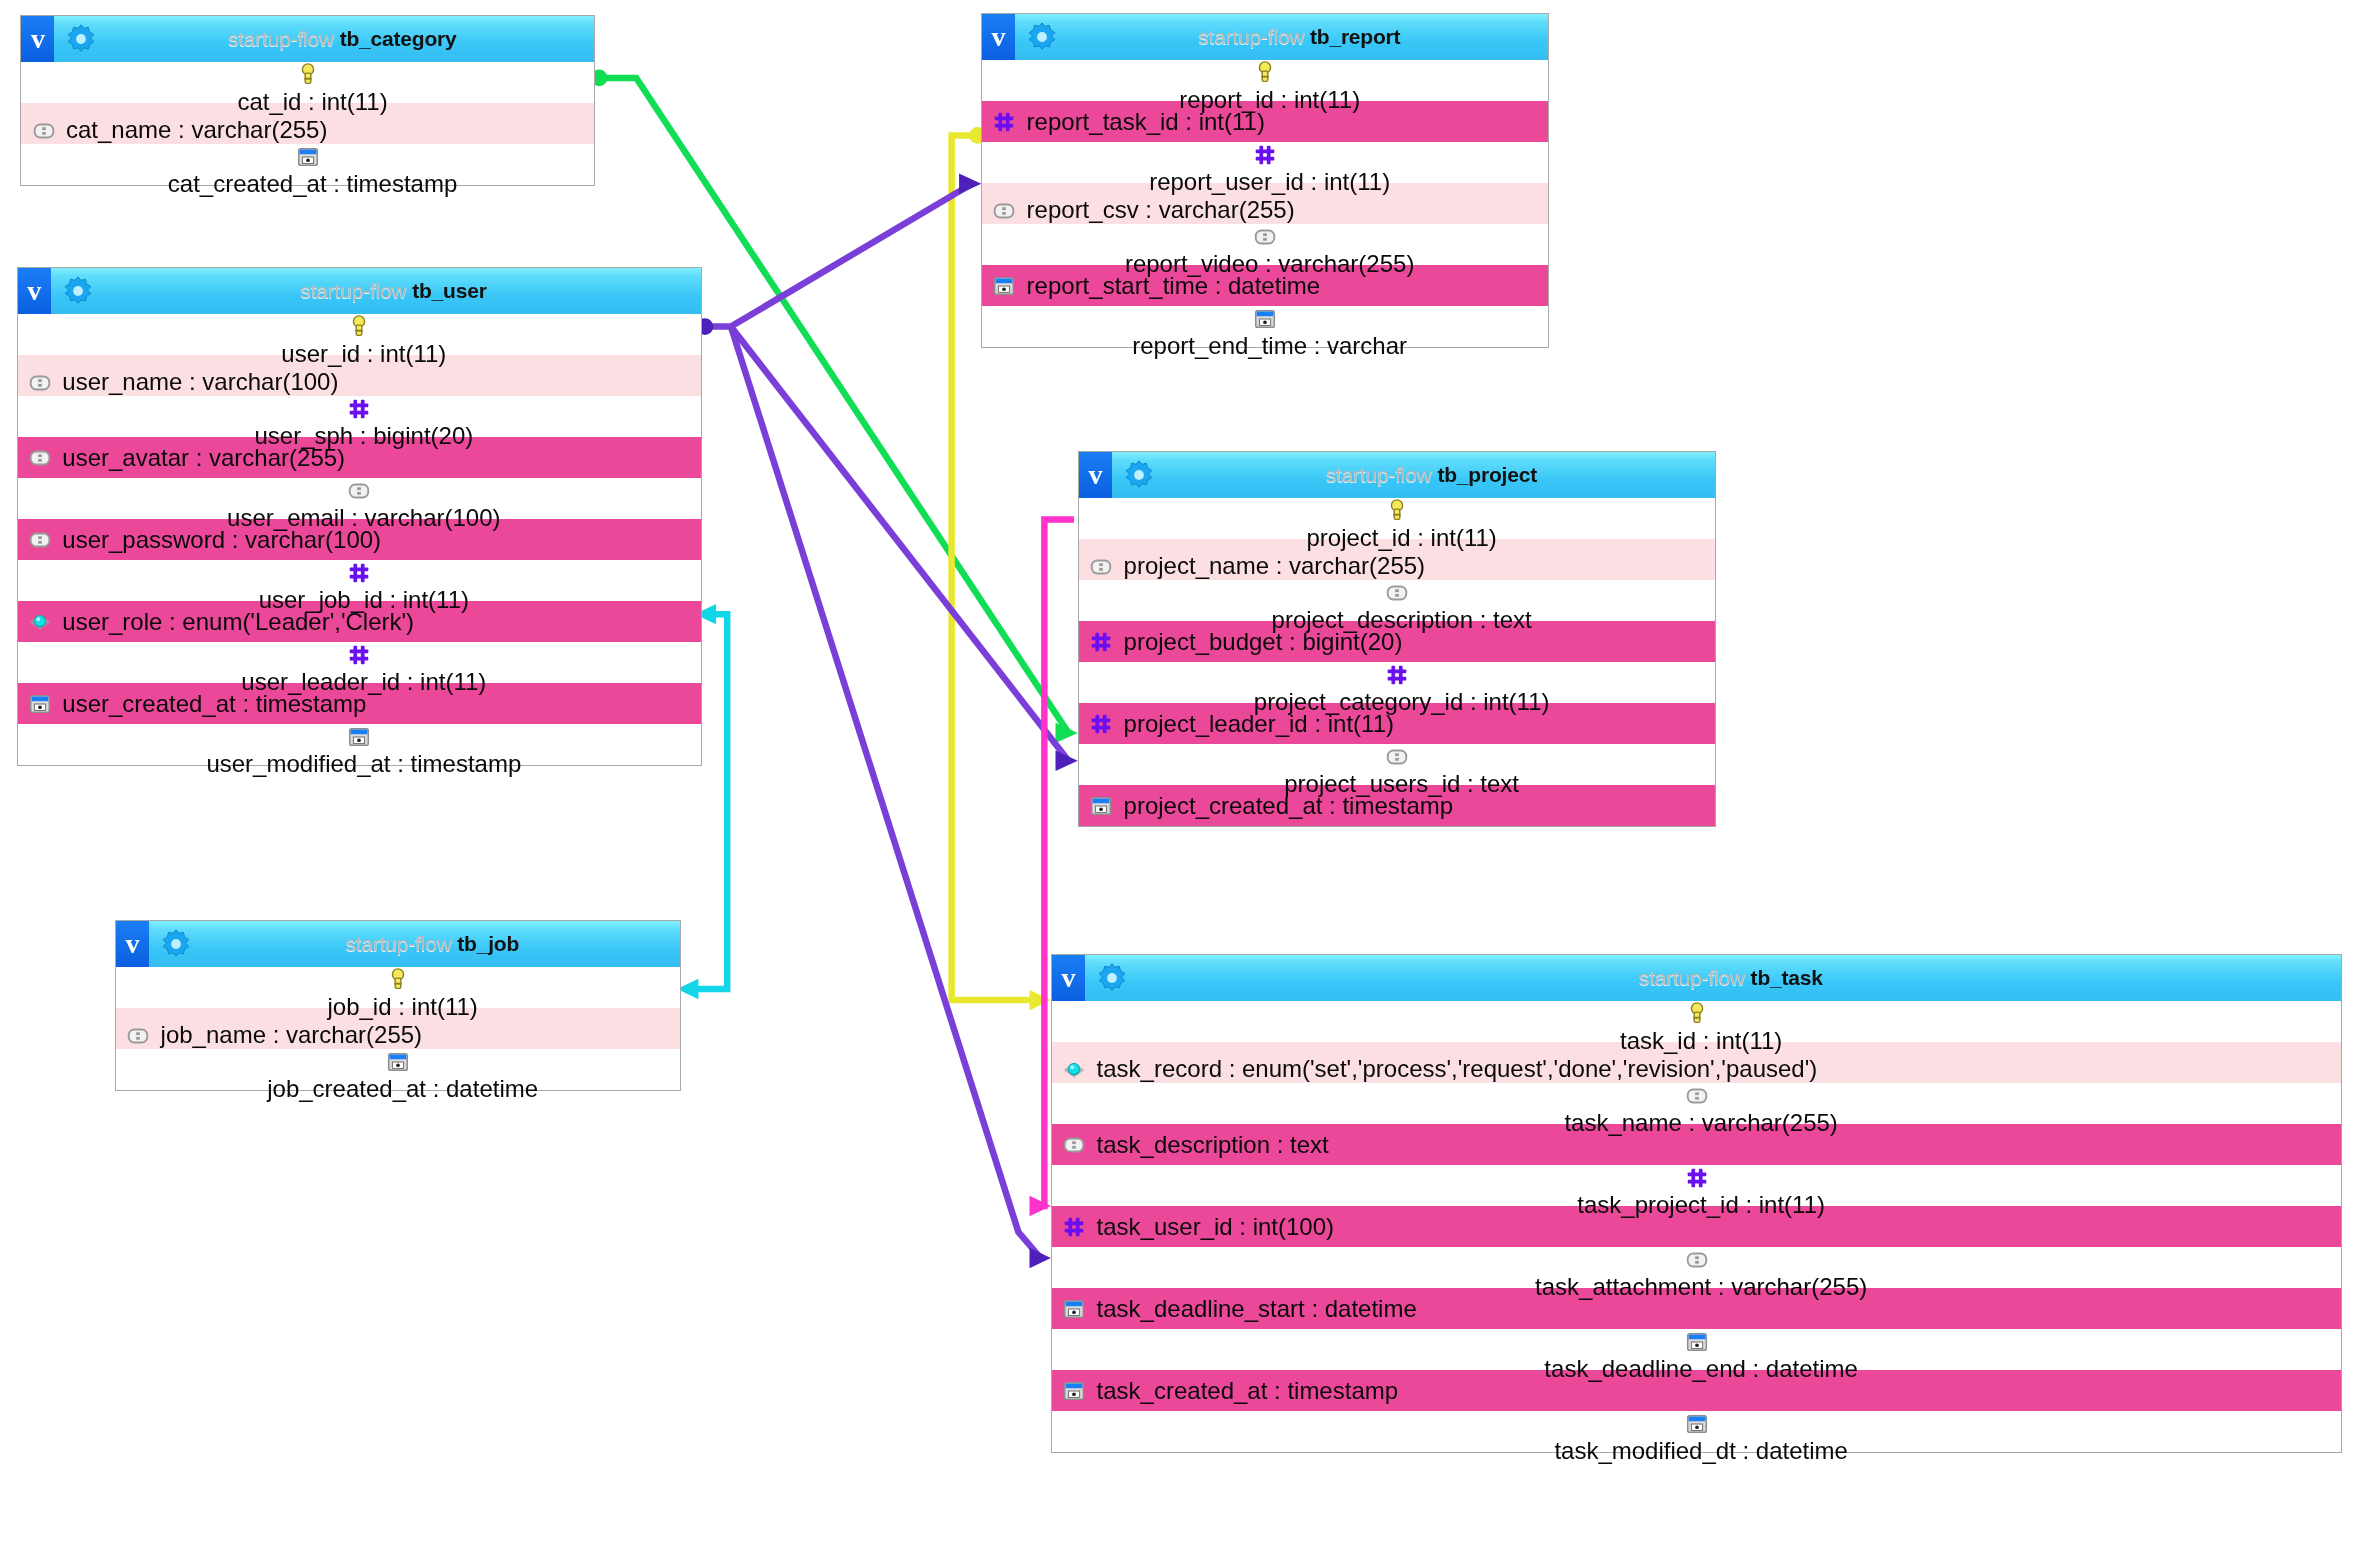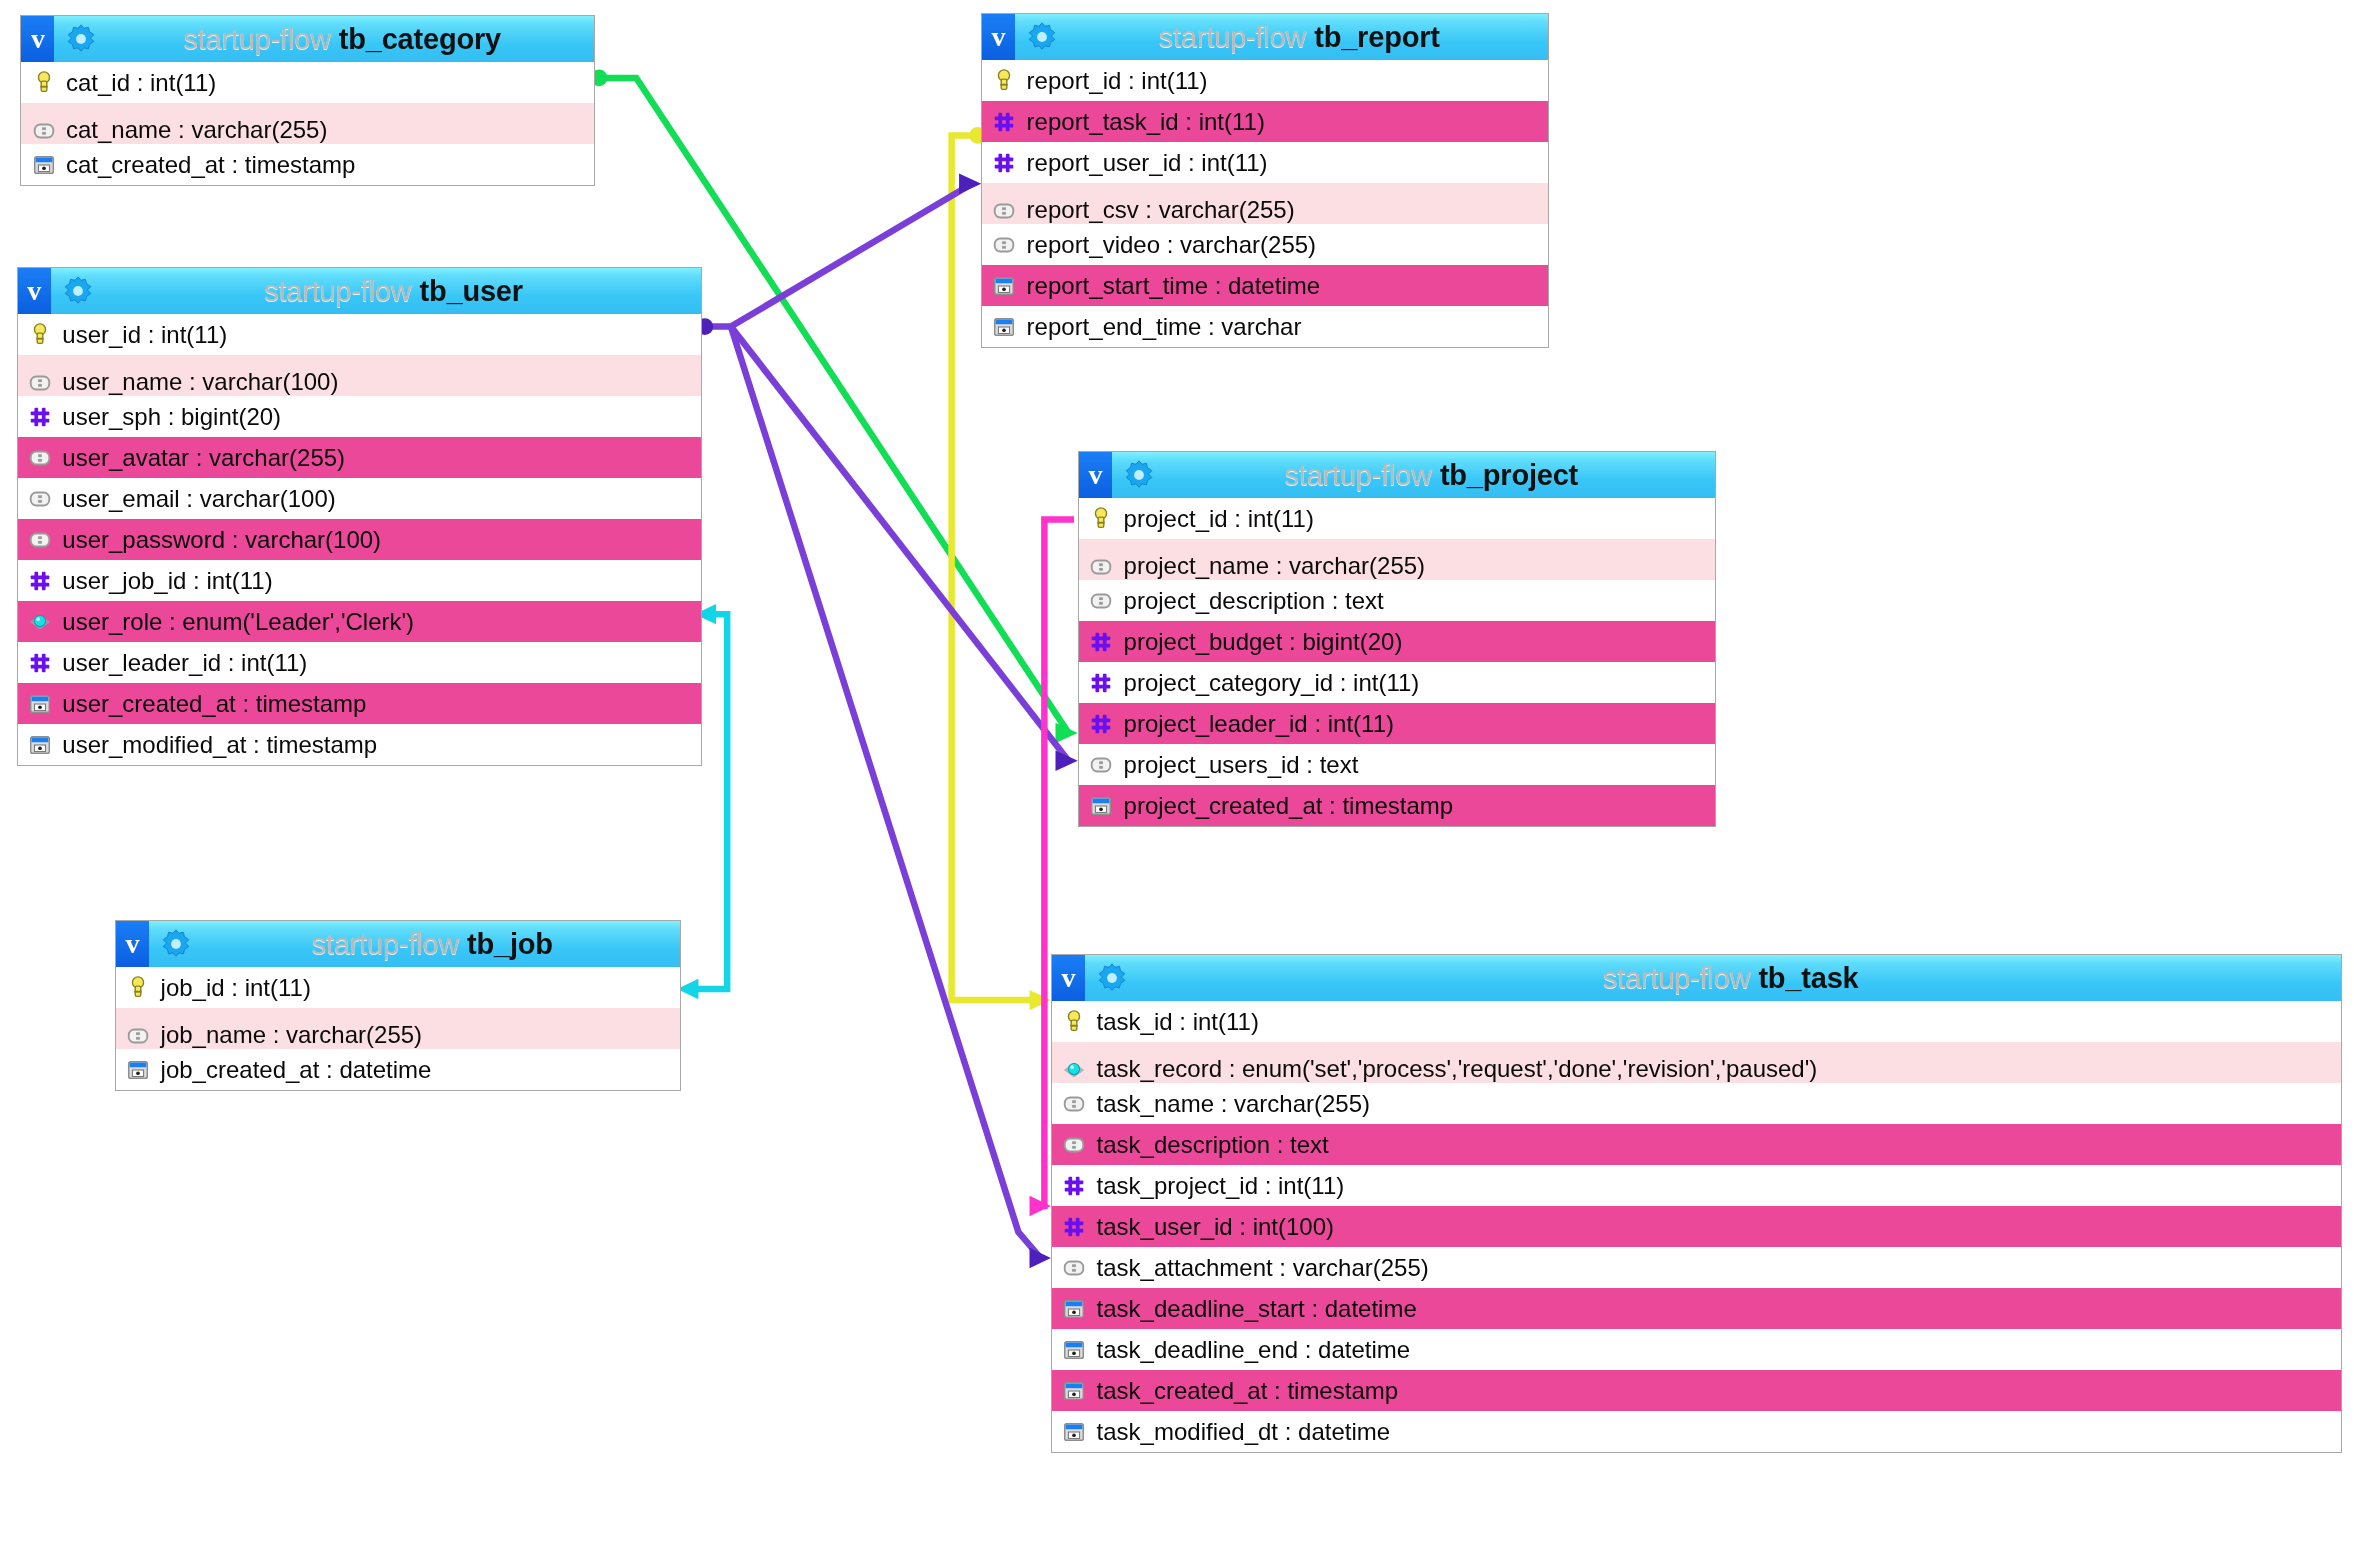--- a/index.html
+++ b/index.html
@@ -68,21 +68,21 @@
     height: 32px;
     margin-left: 11px;
     position: relative;
   }
 
   .hdr-title {
     flex: 1 1 auto;
     text-align: center;
     padding-right: 13px;
     padding-left: 5.6px;
-    font-size: 29px;
+    font-size: 21px;
     white-space: nowrap;
     letter-spacing: -0.2px;
   }
   .hdr-schema {
     color: #b9b9b9;
     text-shadow: 0 0.9px 0 rgba(255,255,255,0.85);
     font-weight: normal;
   }
   .hdr-name {
     color: #111111;
@@ -92,21 +92,21 @@
   .row {
     display: flex;
     align-items: center;
     height: 41px;
     padding-left: 9.3px;
     font-size: 24px;
     color: #0a0a0a;
     white-space: nowrap;
     box-sizing: border-box;
   }
-  .row.bg-white  { background: #ffffff; }
+  .row.bg-white  { background: #ffffff; flex-direction: column; }
   .row.bg-gray   { background: #ec4899; }
   .row.bg-pink   { background: #fbdfe2; align-items: flex-end; }
 
   .row-icon {
     flex: 0 0 auto;
     width: 26px;
     height: 26px;
     margin-right: 9.3px;
     position: relative;
   }

